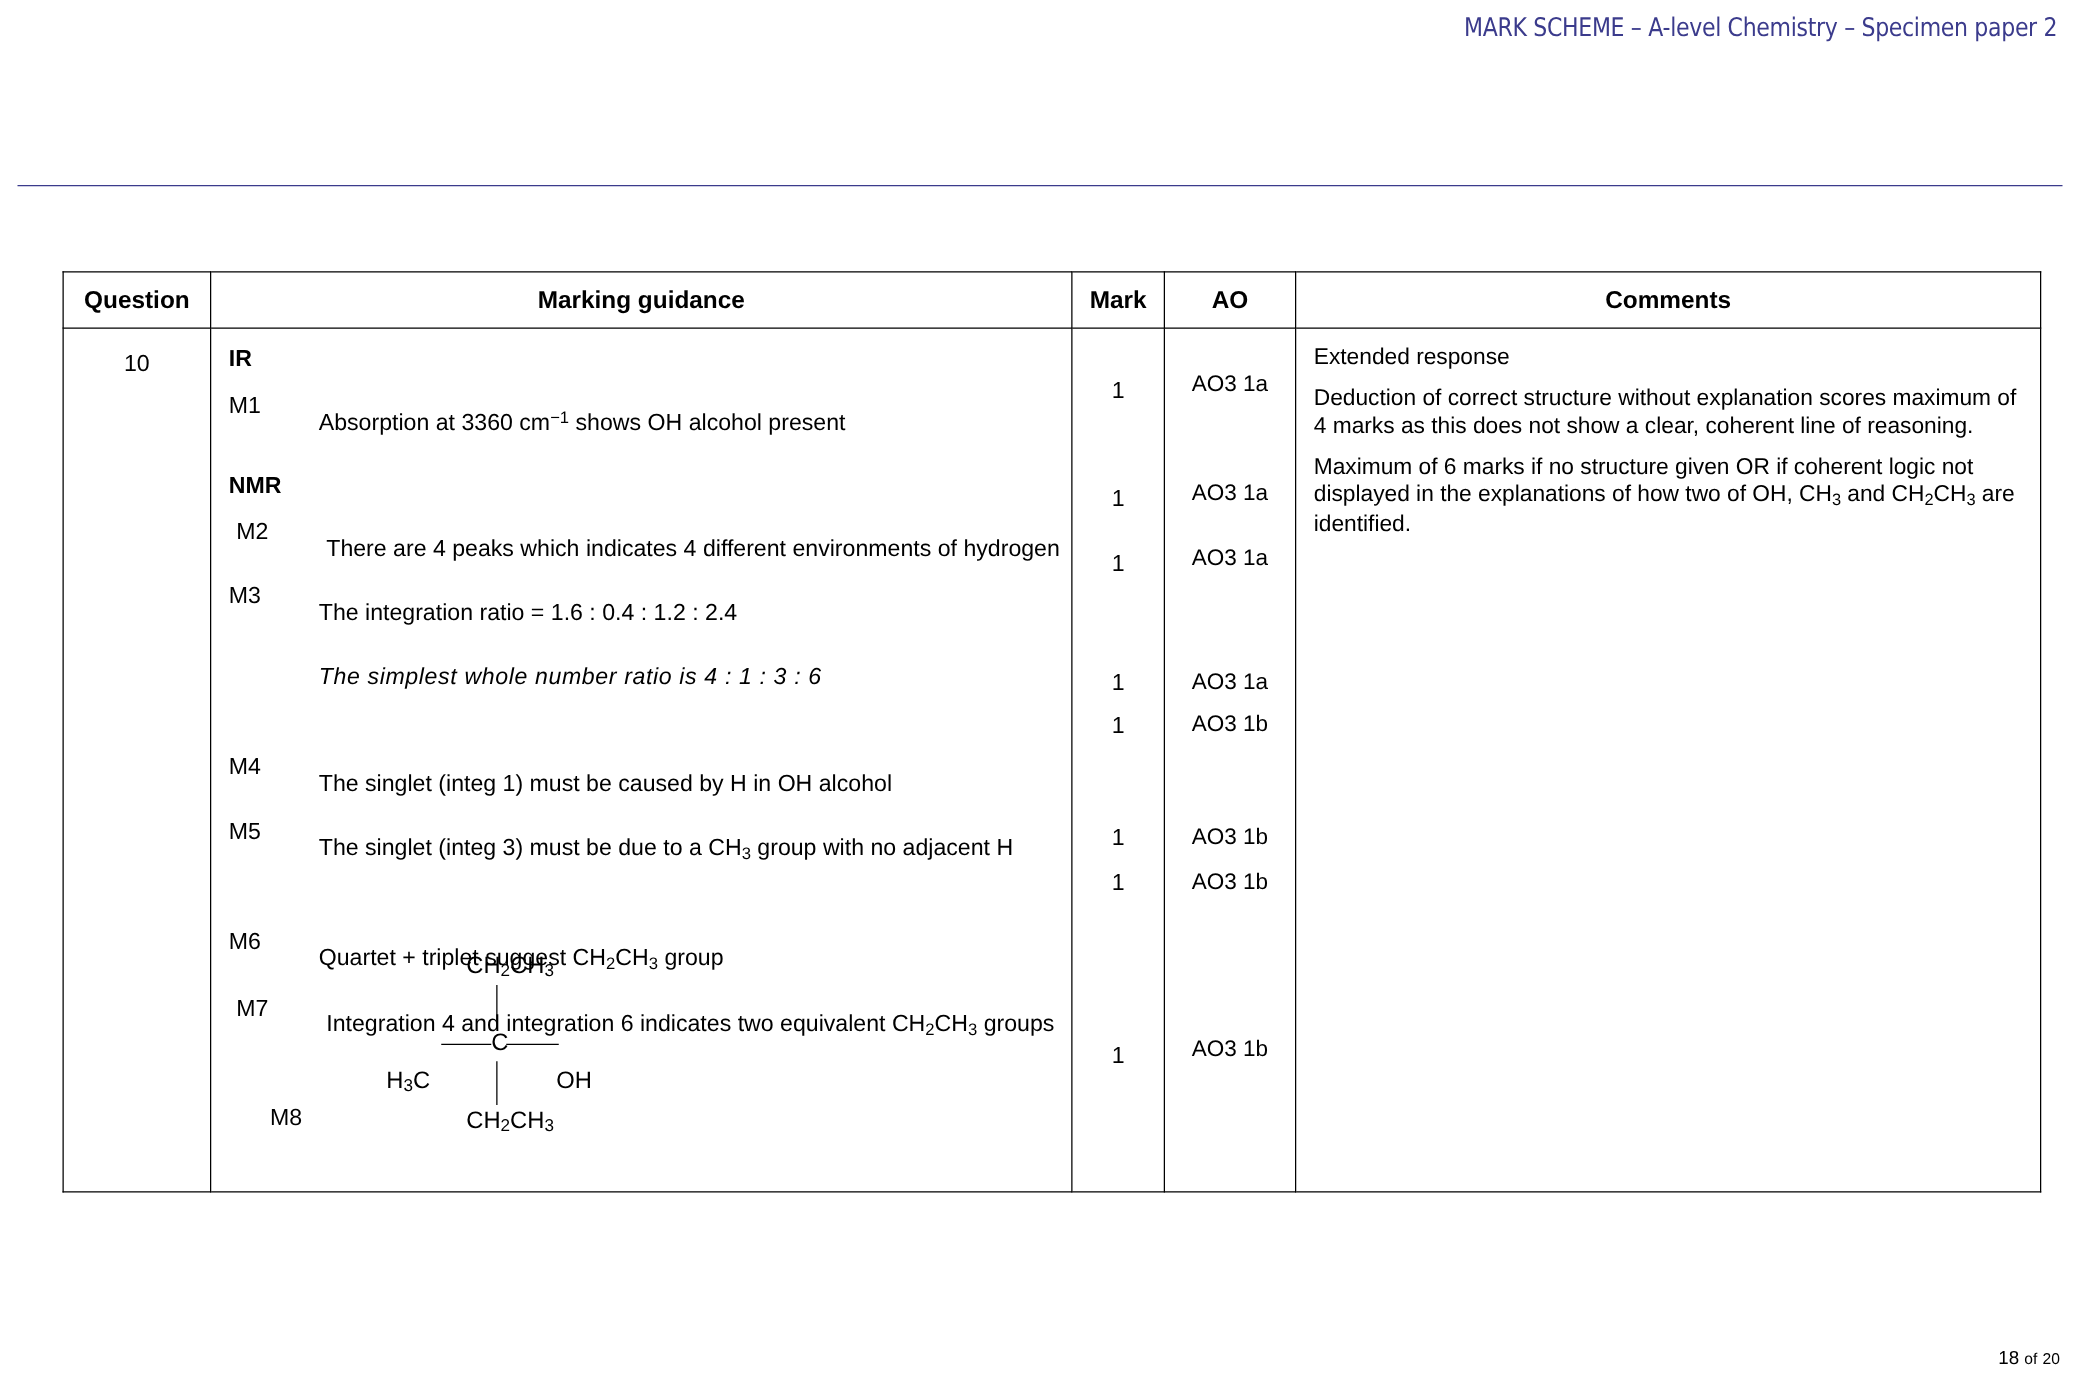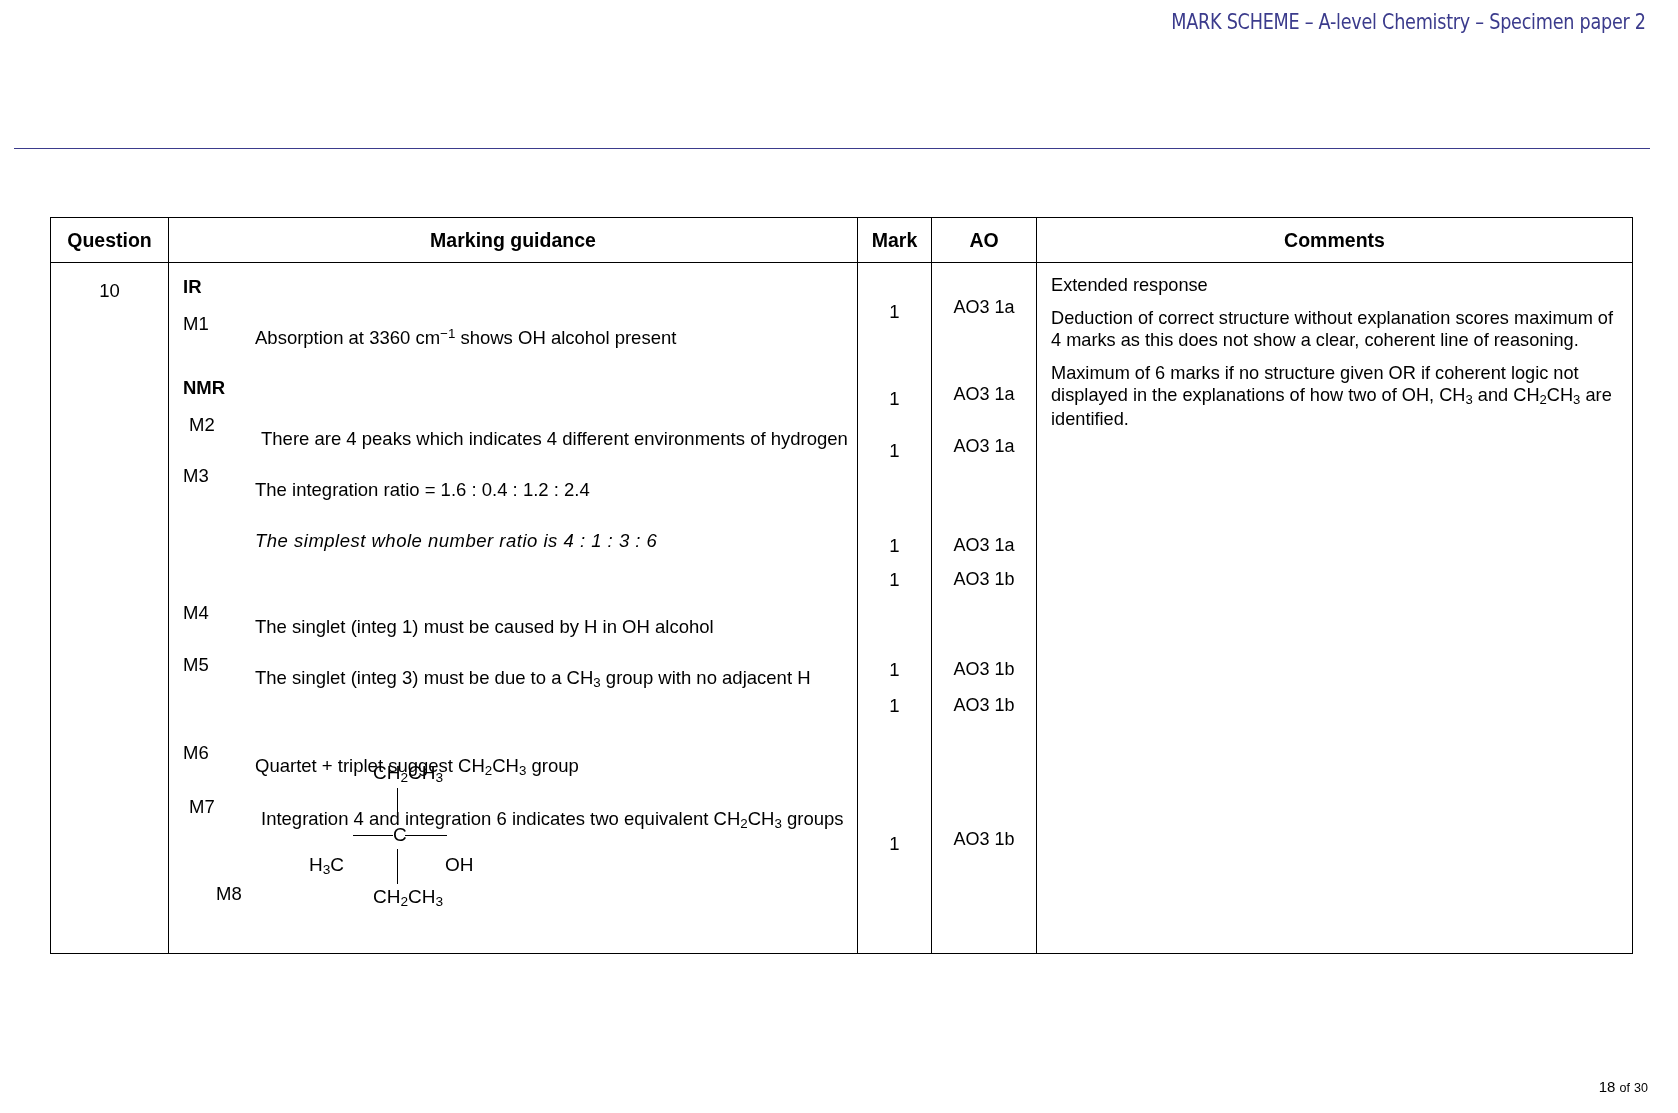--- a/index.html
+++ b/index.html
@@ -366,14 +366,14 @@
         </td>
 
       </tr>
     </tbody>
   </table>
 </div>
 
 <div class="footer">
   <span>18</span>
   <span class="of">of</span>
-  <span class="of">30</span>
+  <span class="of">20</span>
 </div>
 
 </body></html>

